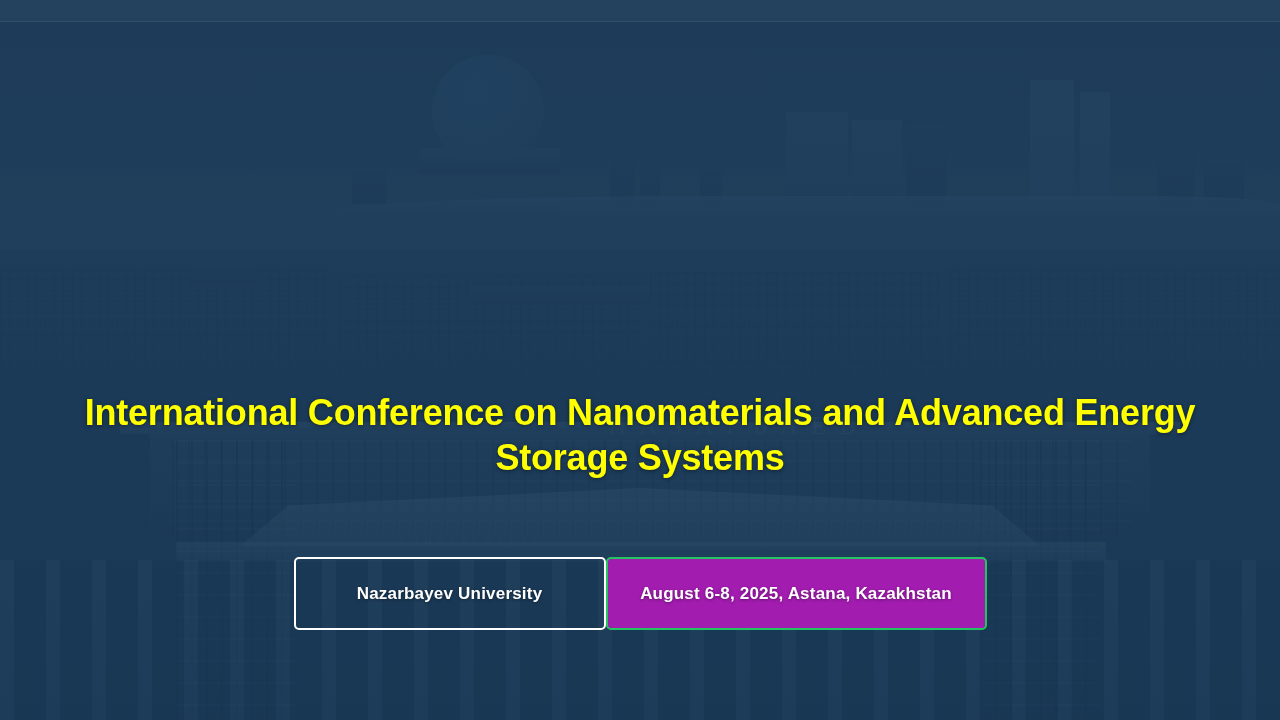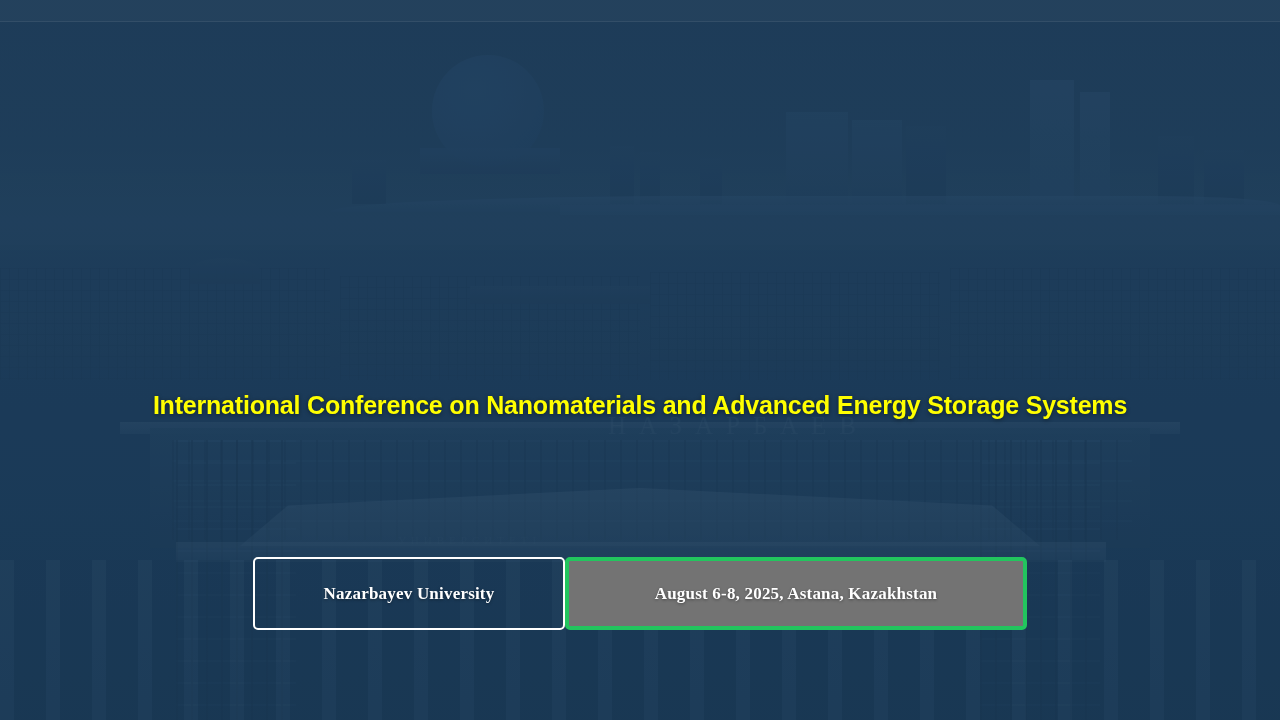--- a/index.html
+++ b/index.html
@@ -221,38 +221,37 @@
     font-weight: bold;
     color: #ffffff;
     letter-spacing: -1px;
     text-shadow: 0 2px 6px rgba(0,0,0,0.35);
     margin: 0;
   }
 
   .subtitle {
     position: absolute;
     left: 0; right: 0; top: 390px;
-    font-size: 25px;
+    font-size: 36px;
     line-height: 1.25;
     font-weight: bold;
     color: #ffff00;
     letter-spacing: -0.2px;
     text-shadow: 0 1px 4px rgba(0,0,0,0.45);
     margin: 0;
     padding: 0 20px;
     box-sizing: border-box;
   }
 
   .btn-row {
     position: absolute;
     left: 0; right: 0; top: 557px;
     display: flex;
     justify-content: center;
     align-items: flex-start;
-    font-family: Liberation Serif, serif;
   }
 
   .btn {
     display: flex;
     align-items: center;
     justify-content: center;
     height: 73px;
     box-sizing: border-box;
     font-size: 17px;
     font-weight: bold;
@@ -264,23 +263,23 @@
   }
 
   .btn-outline {
     width: 312px;
     border: 2px solid #ffffff;
     background: transparent;
     color: #ffffff;
   }
 
   .btn-primary {
-    width: 462px;
-    border: 4px solid #22c55e;
-    background: #737373;
+    width: 381px;
+    border: 2px solid #22c55e;
+    background: #a21caf;
     color: #ffffff;
   }
 </style>
 </head>
 <body>
 
 <div id="hero">
 
   <div class="bg-photo">
     <div class="sky"></div>

